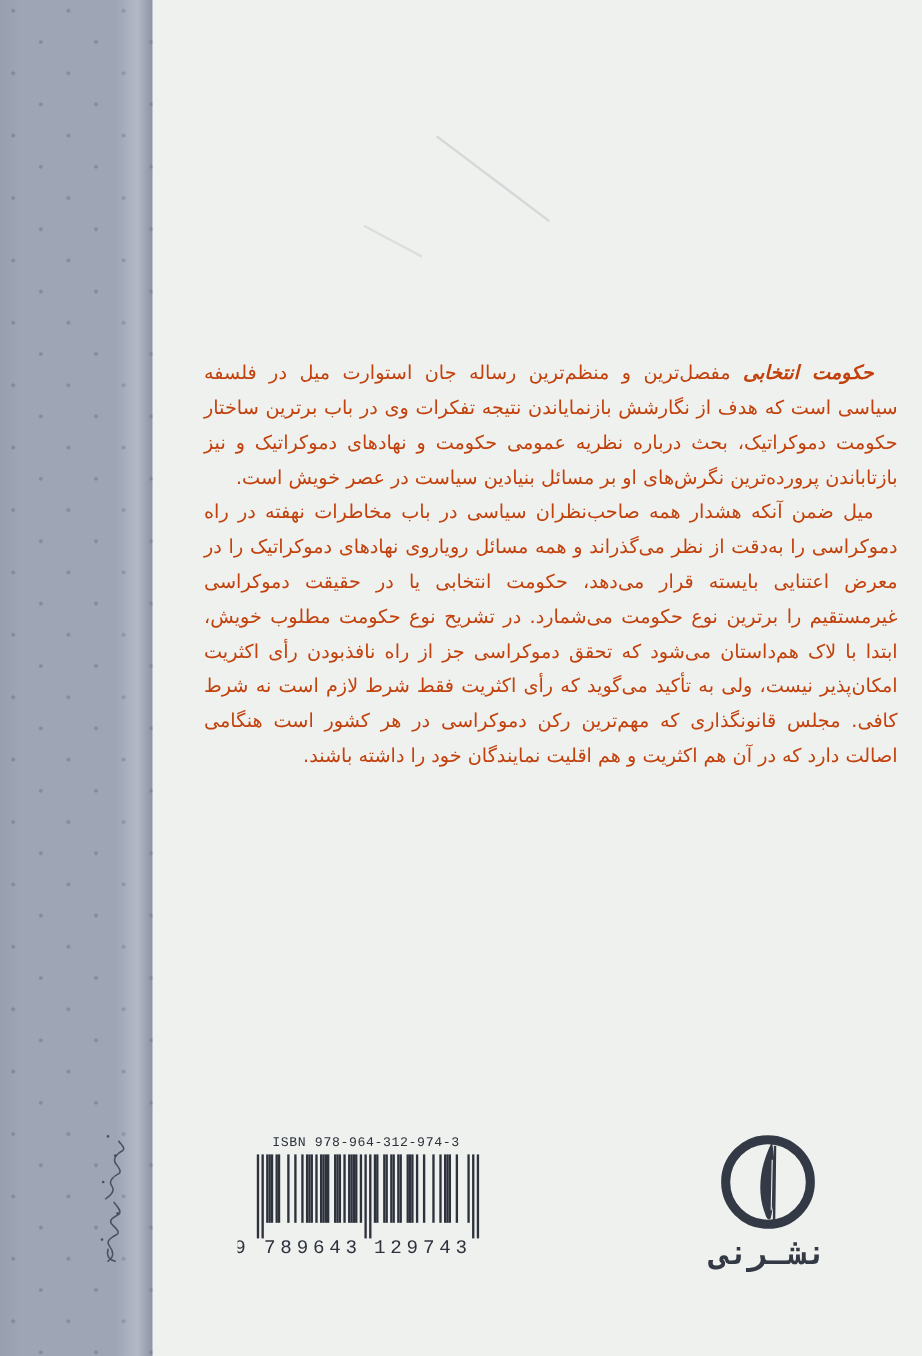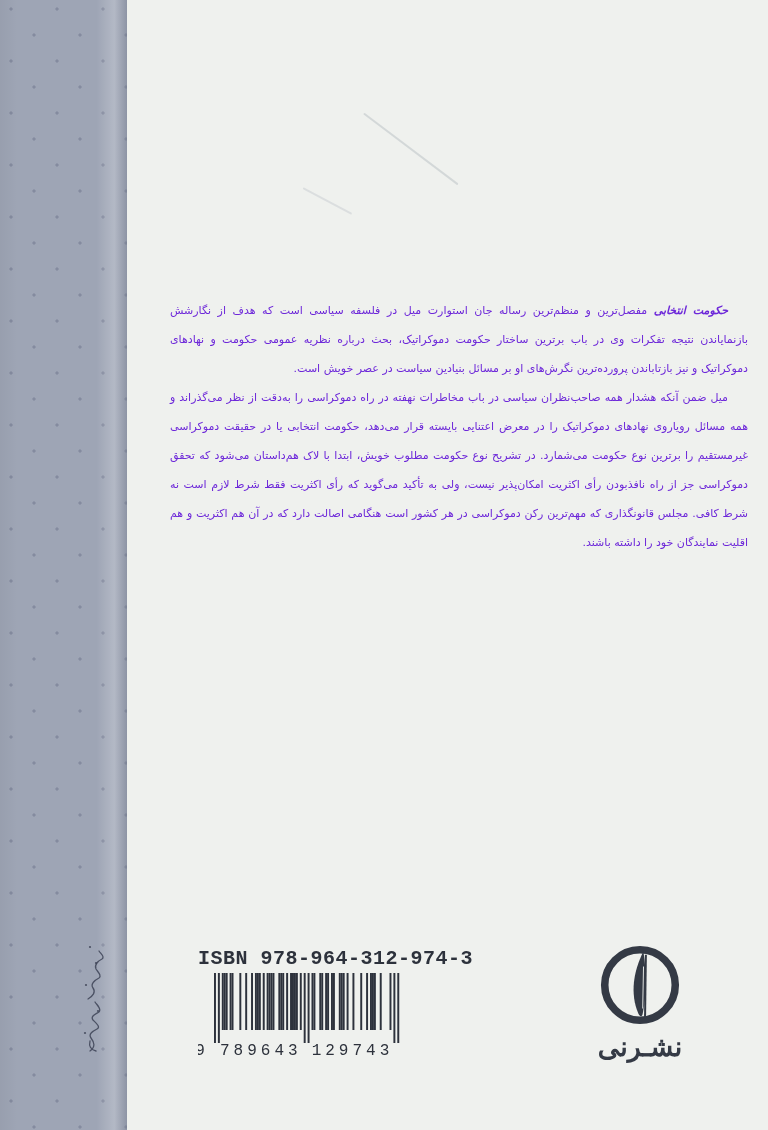--- a/index.html
+++ b/index.html
@@ -21,34 +21,34 @@
   .strip-edge{
     position:absolute;left:0;top:0;width:127px;height:1130px;
     background:linear-gradient(to right, rgba(0,0,0,0.04), rgba(0,0,0,0) 14%,
       rgba(0,0,0,0) 76%, rgba(255,255,255,0.22) 90%, rgba(110,117,135,0.35) 100%);
   }
   .handwriting{position:absolute;left:74px;top:933px;}
   
   .blurb{
     position:absolute;left:170px;top:296px;width:578px;
     direction:rtl;text-align:justify;
-    font-size:11px;line-height:29px;color:#6d28d9;
+    font-size:16px;line-height:29px;color:#c2410c;
   }
   .blurb p{margin:0;text-indent:20px;}
   .blurb .lead{font-weight:bold;font-style:italic;}
   
   .barcode-block{position:absolute;left:198px;top:947px;width:214px;text-align:center;}
   .isbn-label{
     font-family:"Liberation Mono","DejaVu Sans Mono",monospace;
-    font-size:20px;letter-spacing:0.5px;color:#2d323c;white-space:nowrap;font-weight:bold;
+    font-size:11px;letter-spacing:0.5px;color:#2d323c;white-space:nowrap;
   }
   
   .logo-block{position:absolute;left:591px;top:943px;width:98px;text-align:center;}
   .publisher-name{
-    direction:rtl;font-family:Liberation Sans, sans-serif;font-weight:bold;
+    direction:rtl;font-family:Liberation Mono, monospace;font-weight:bold;
     font-size:27px;color:#343a45;line-height:1;margin-top:3px;letter-spacing:0;
   }
   .scratch{position:absolute;background:rgba(140,150,162,0.28);border-radius:1px;}
   .s1{left:352px;top:148px;width:118px;height:1.5px;transform:rotate(37deg);}
   .s2{left:300px;top:200px;width:55px;height:1.5px;transform:rotate(28deg);opacity:.7;}
 </style>
 </head>
 <body>
 
 <div class="strip"></div>

